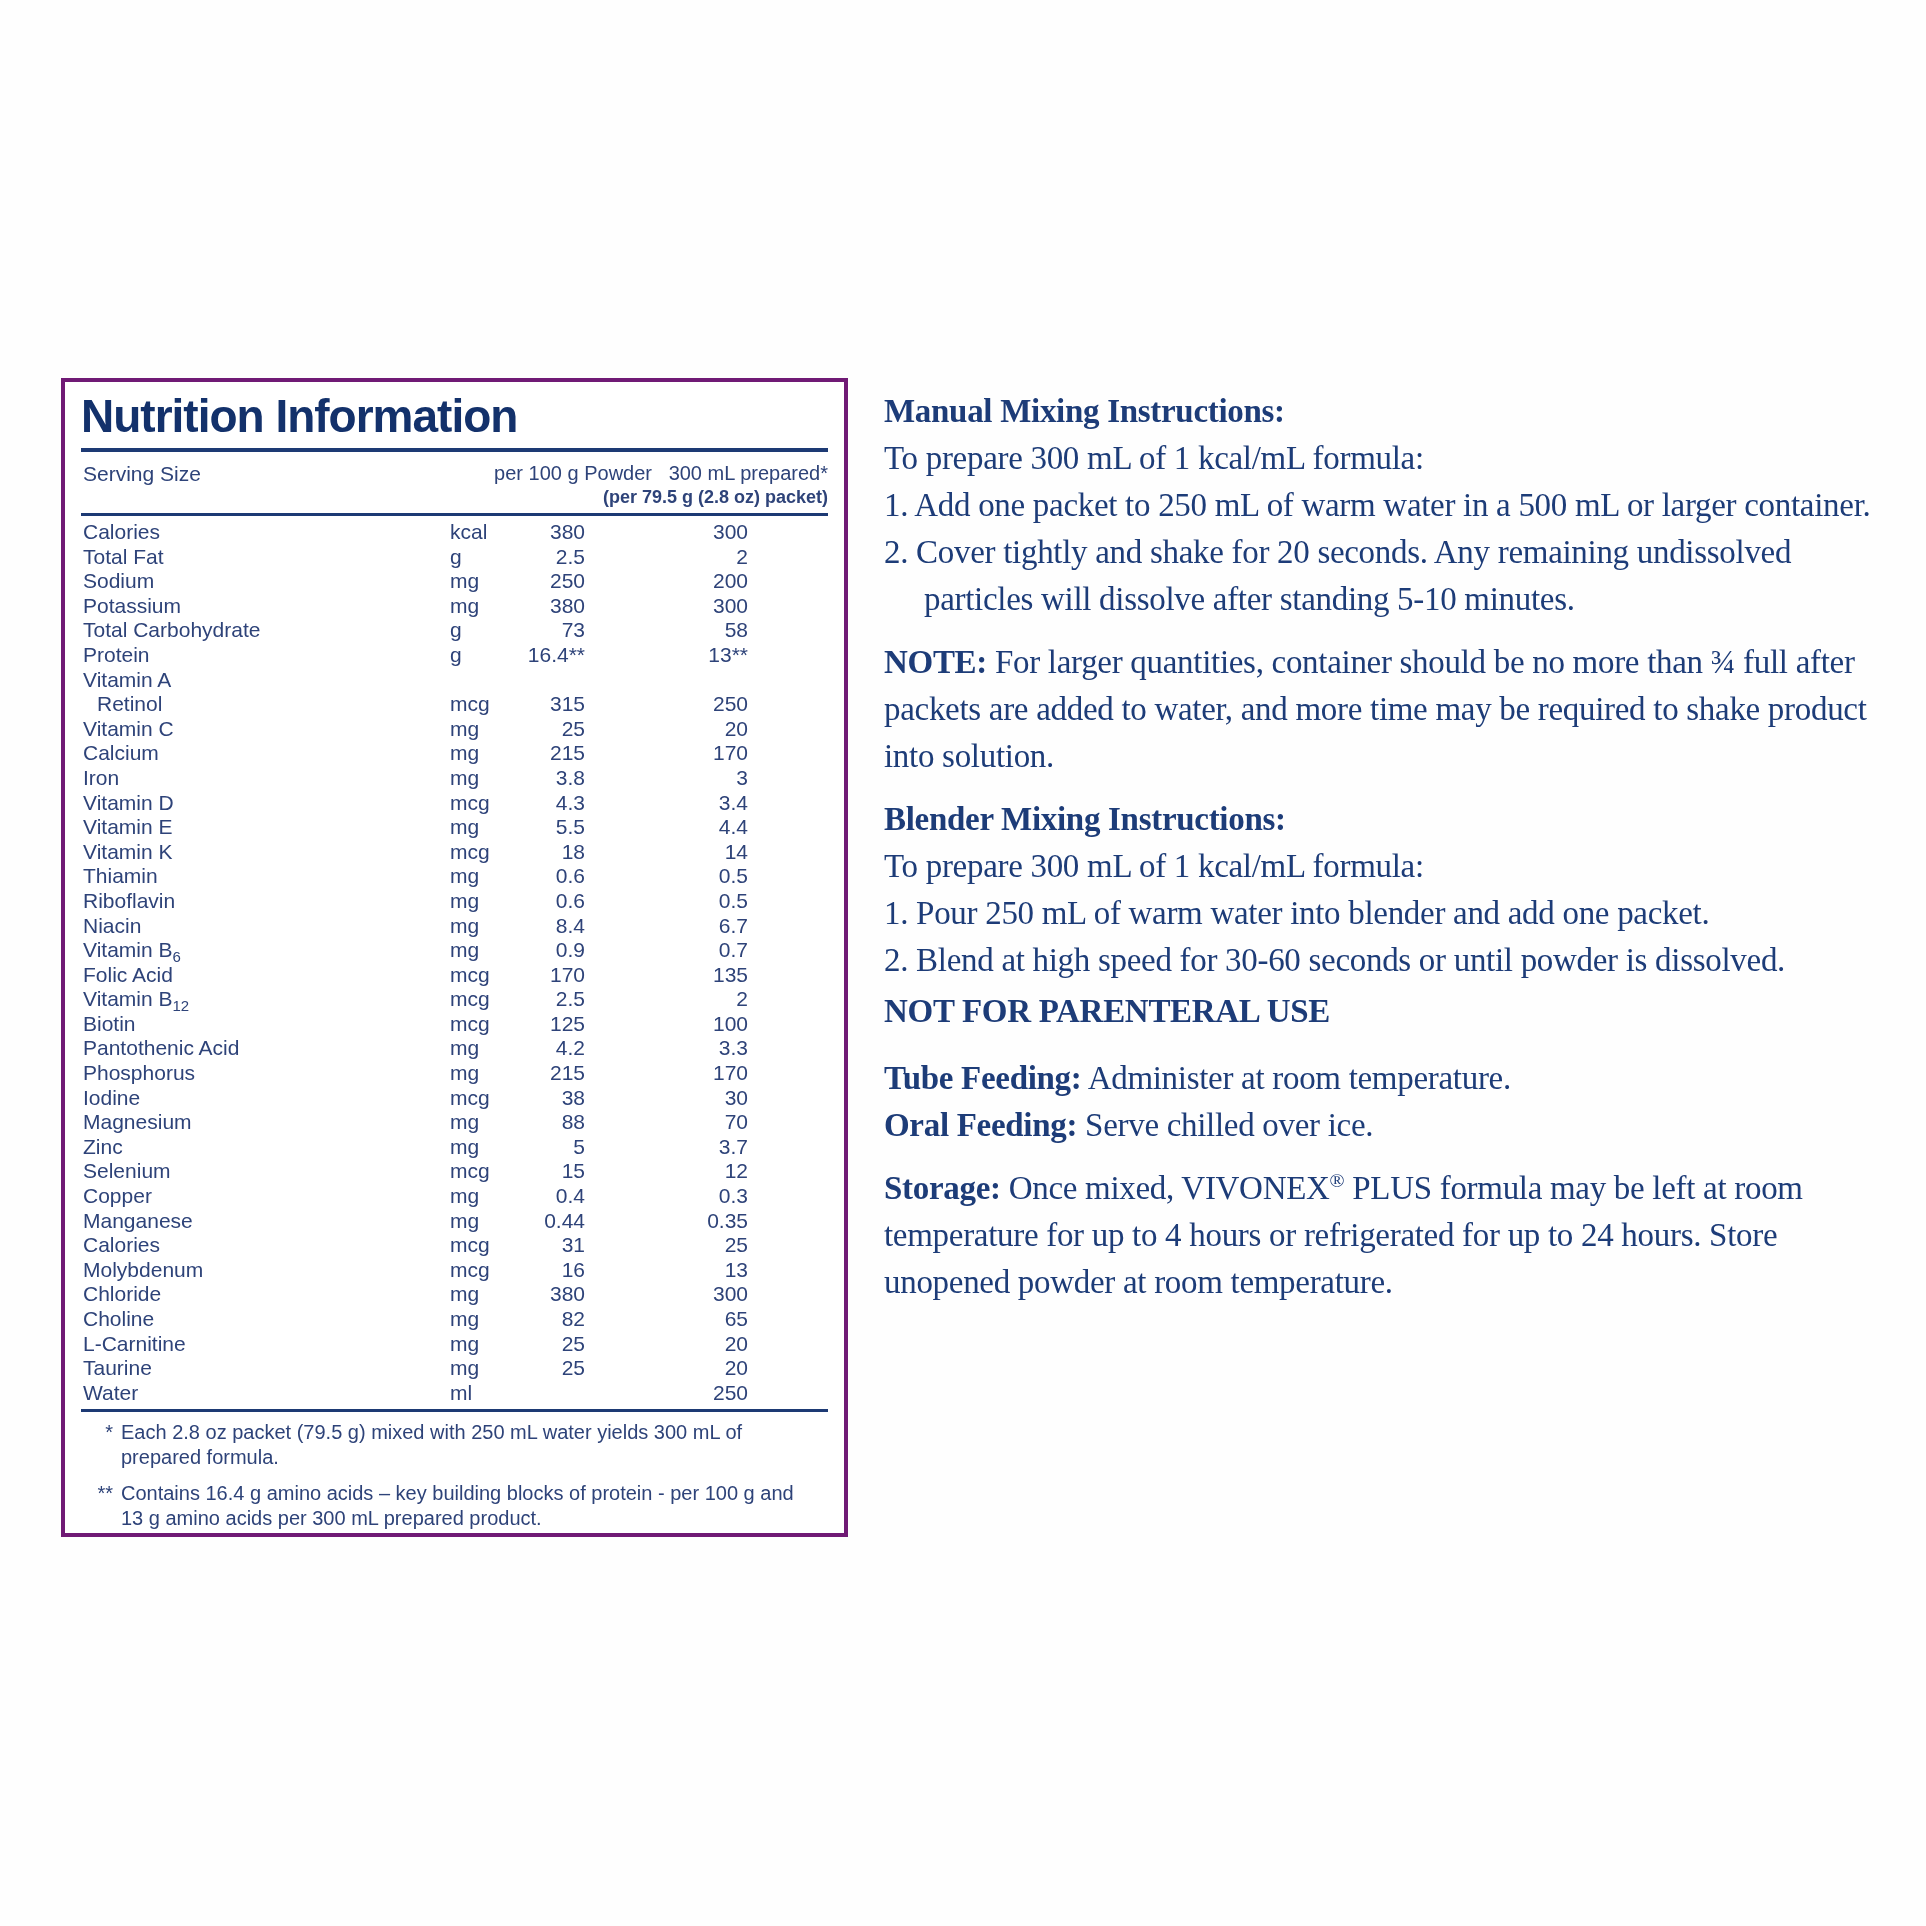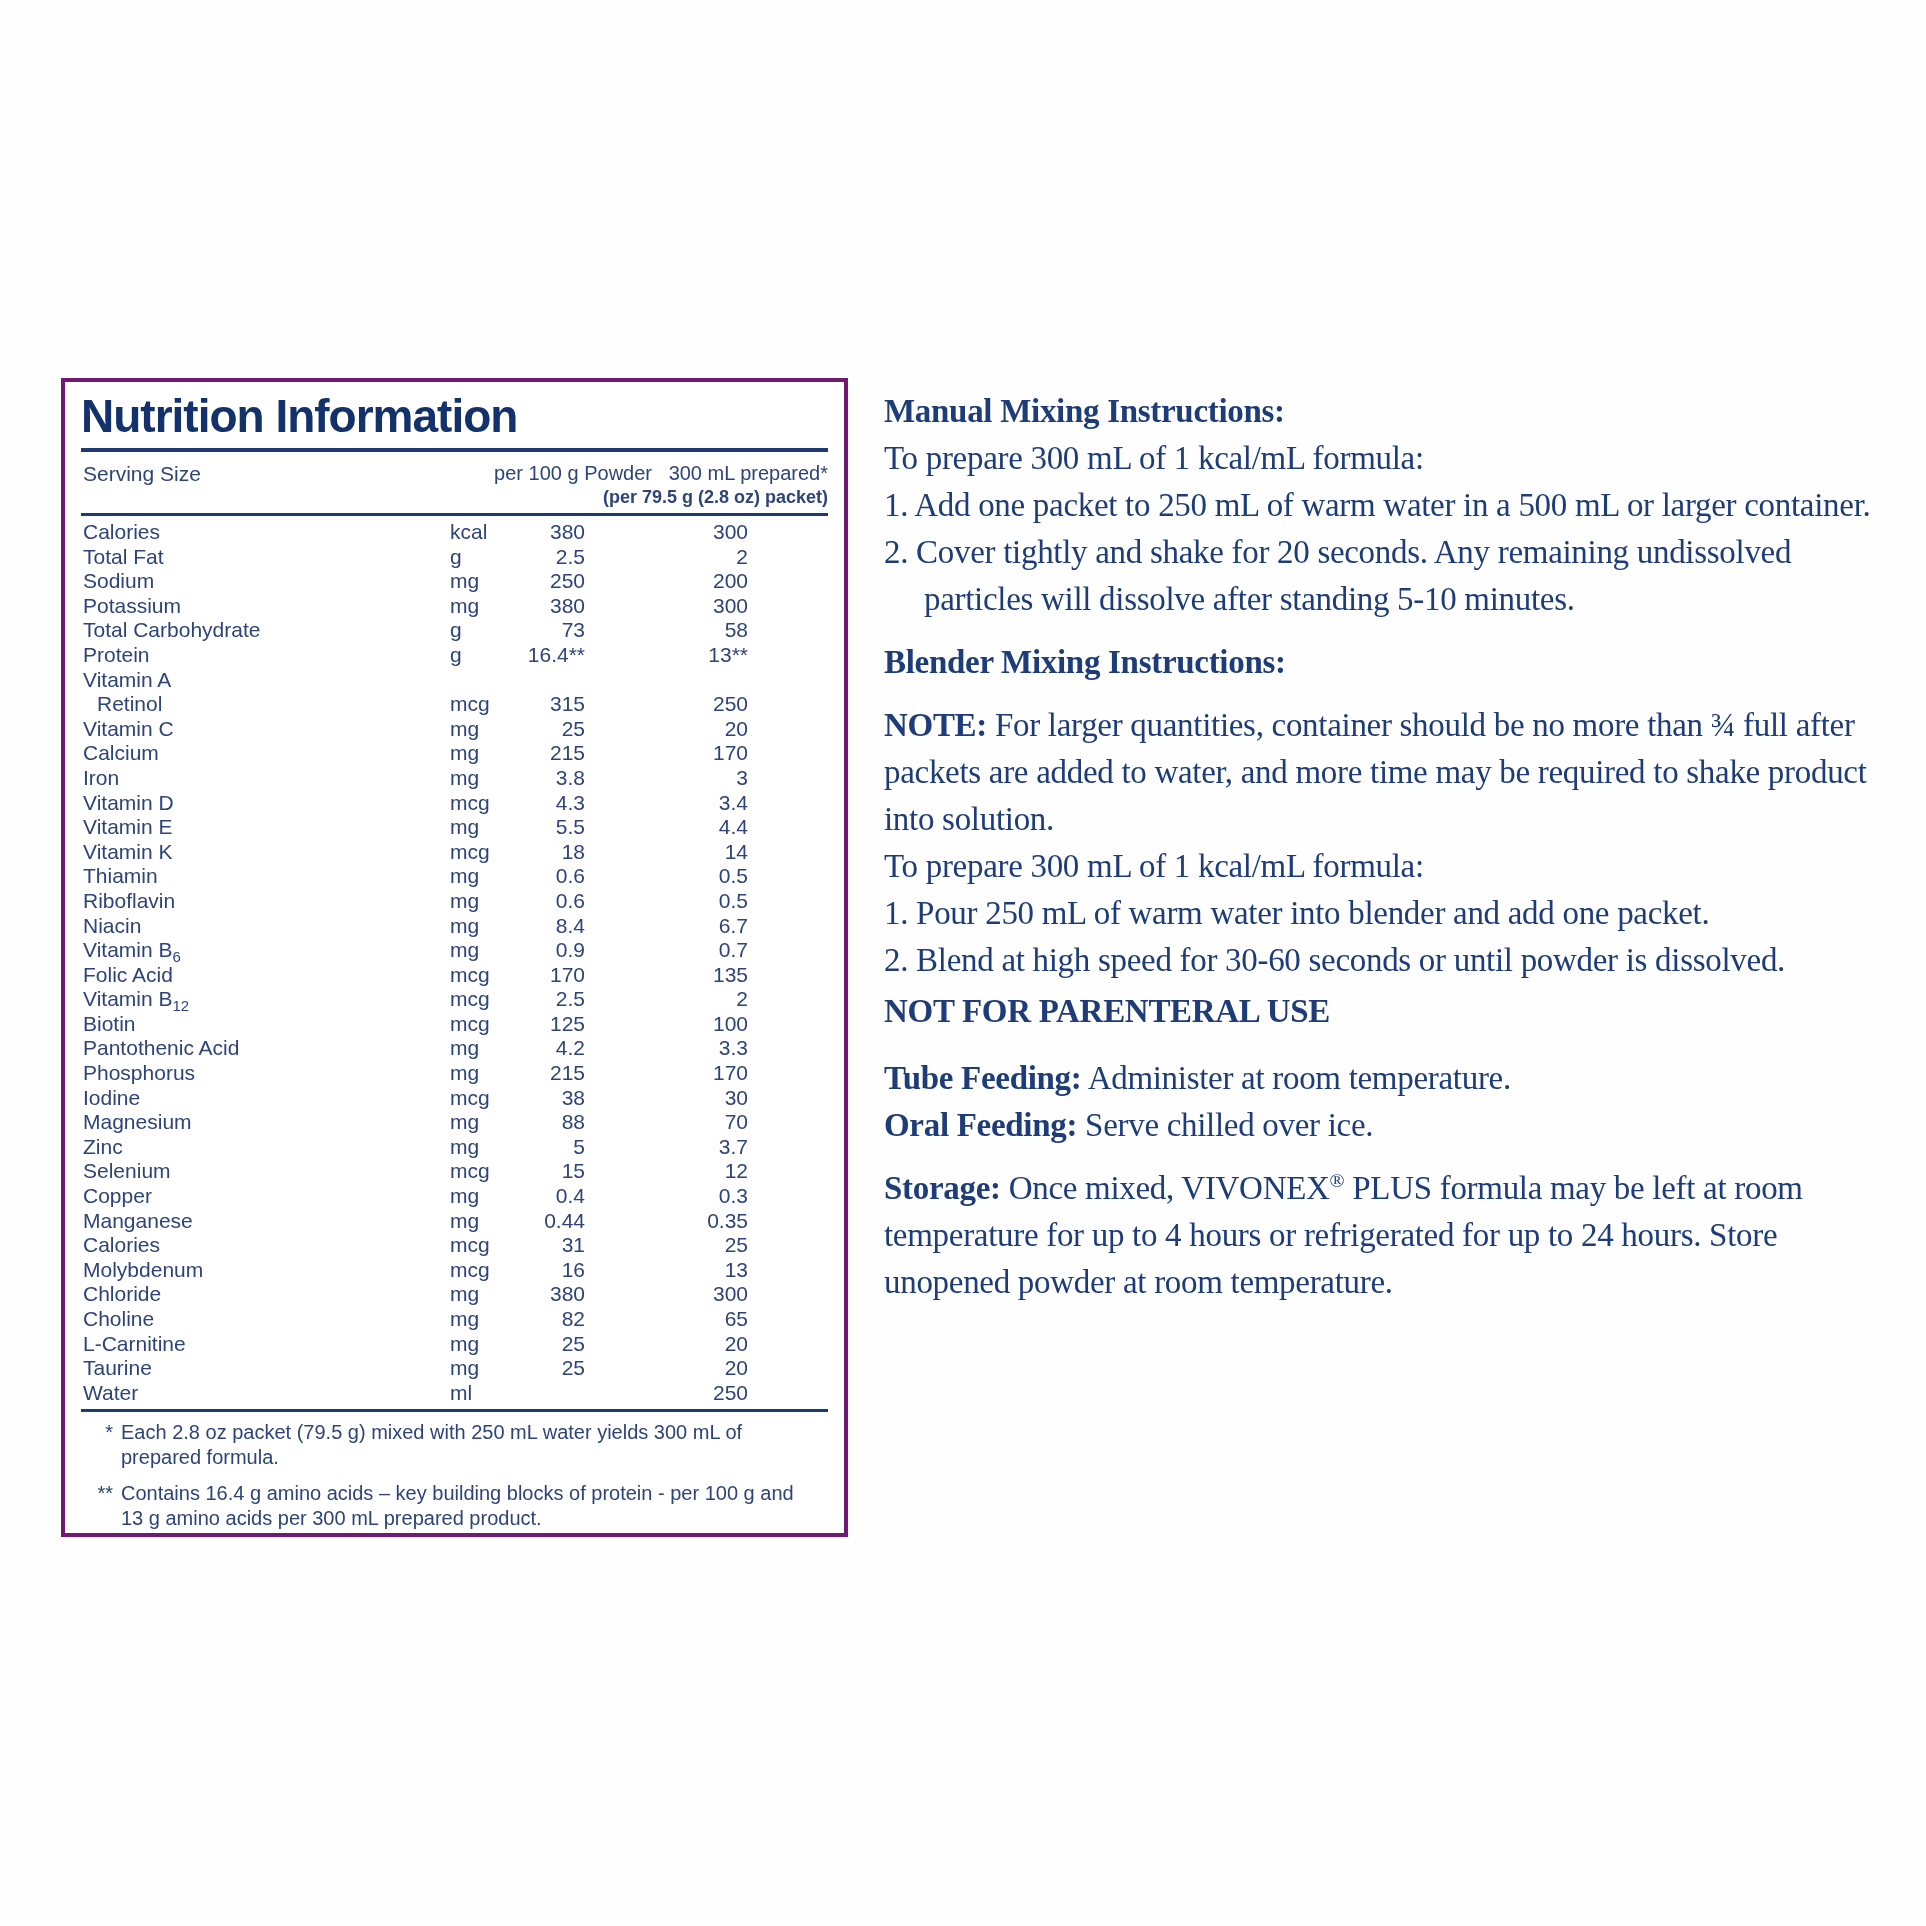--- a/index.html
+++ b/index.html
@@ -325,22 +325,22 @@
           <span>Contains 16.4 g amino acids – key building blocks of protein - per 100 g and 13 g amino acids per 300 mL prepared product.</span>
         </div>
       </div>
   </section>
 
   <section class="instructions" id="instructions">
       <div class="blk heading" style="margin-top: 0px;"><b>Manual Mixing Instructions:</b></div>
       <div class="blk body" style="margin-top: 0px;"><span>To prepare 300 mL of 1 kcal/mL formula:</span></div>
       <div class="blk numbered" style="margin-top: 0px;"><span>1. Add one packet to 250 mL of warm water in a 500 mL or larger container.</span></div>
       <div class="blk numbered" style="margin-top: 0px;"><span>2. Cover tightly and shake for 20 seconds. Any remaining undissolved particles will dissolve after standing 5-10 minutes.</span></div>
+      <div class="blk body" style="margin-top: 16px;"><b>NOTE:</b><span> For larger quantities, container should be no more than ¾ full after packets are added to water, and more time may be required to shake product into solution.</span></div>
       <div class="blk heading" style="margin-top: 16px;"><b>Blender Mixing Instructions:</b></div>
-      <div class="blk body" style="margin-top: 16px;"><b>NOTE:</b><span> For larger quantities, container should be no more than ¾ full after packets are added to water, and more time may be required to shake product into solution.</span></div>
       <div class="blk body" style="margin-top: 0px;"><span>To prepare 300 mL of 1 kcal/mL formula:</span></div>
       <div class="blk numbered" style="margin-top: 0px;"><span>1. Pour 250 mL of warm water into blender and add one packet.</span></div>
       <div class="blk numbered" style="margin-top: 0px;"><span>2. Blend at high speed for 30-60 seconds or until powder is dissolved.</span></div>
       <div class="blk heading" style="margin-top: 4px;"><b>NOT FOR PARENTERAL USE</b></div>
       <div class="blk body" style="margin-top: 20px;"><b>Tube Feeding:</b><span> Administer at room temperature.</span></div>
       <div class="blk body" style="margin-top: 0px;"><b>Oral Feeding:</b><span> Serve chilled over ice.</span></div>
       <div class="blk body" style="margin-top: 16px;"><b>Storage:</b><span> Once mixed, VIVONEX</span><sup>®</sup><span> PLUS formula may be left at room temperature for up to 4 hours or refrigerated for up to 24 hours. Store unopened powder at room temperature.</span></div>
     </section>
 
 </div>

